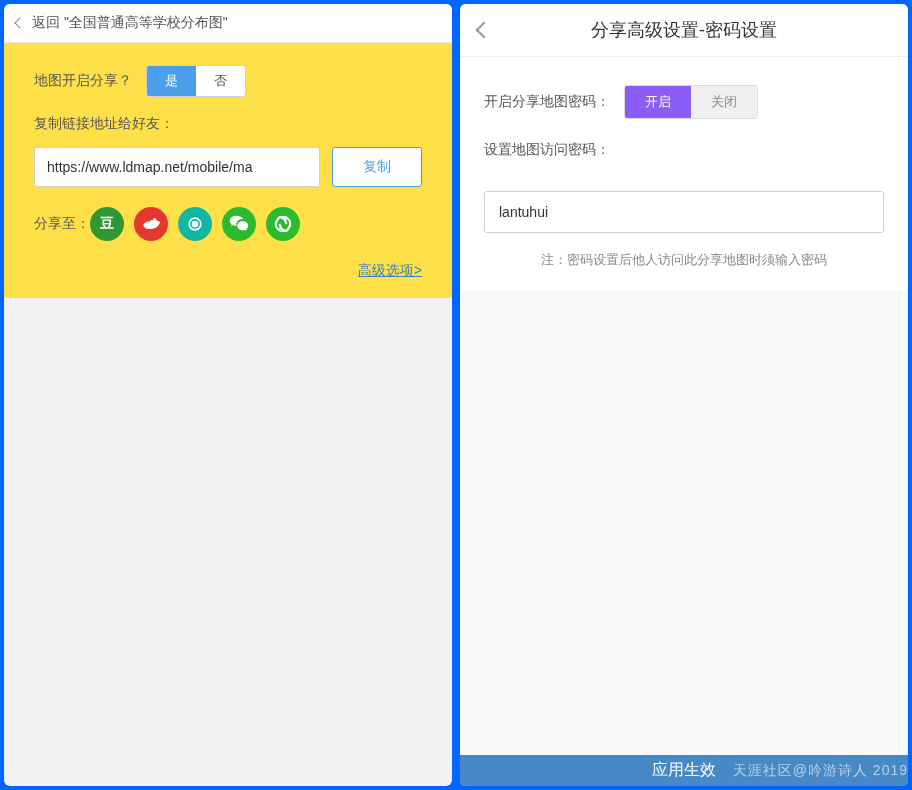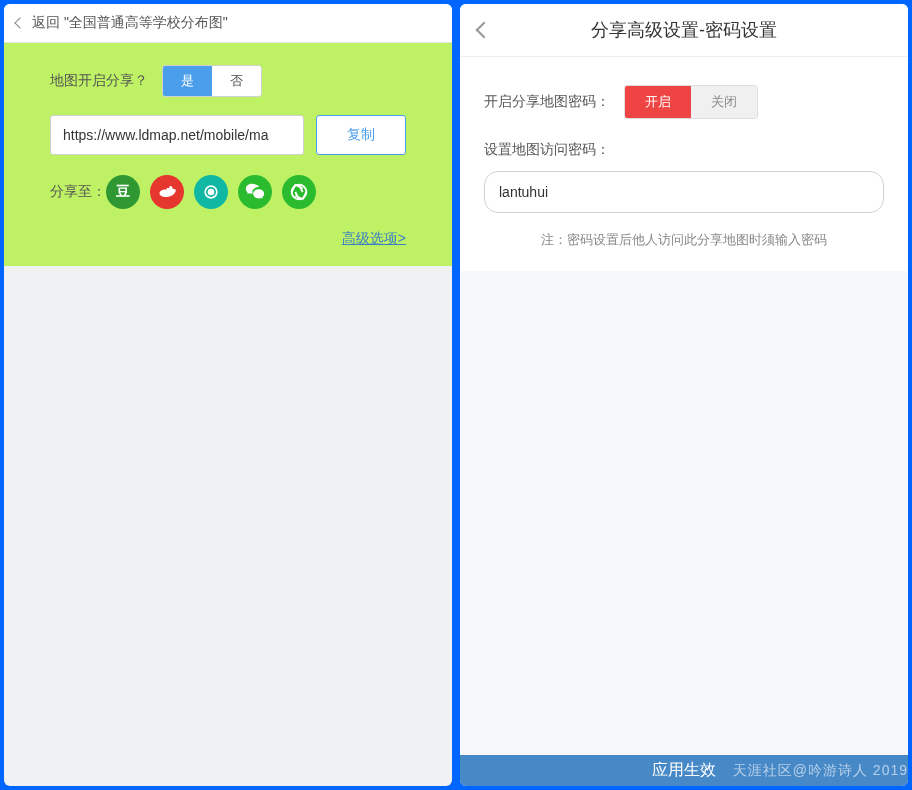--- a/index.html
+++ b/index.html
@@ -37,22 +37,22 @@
     }
     .chevron-left {
       width: 8px;
       height: 8px;
       border-left: 1.5px solid #888;
       border-bottom: 1.5px solid #888;
       transform: rotate(45deg);
       margin-right: 8px;
     }
     .left-content {
-      background: #bef264;
-      padding: 22px 46px 18px;
+      background: #fde047;
+      padding: 22px 30px 18px;
     }
     .row {
       display: flex;
       align-items: center;
       margin-bottom: 18px;
       color: #555;
       font-size: 14px;
     }
     .toggle-group {
       display: flex;
@@ -176,40 +176,41 @@
       overflow: hidden;
       border: 1px solid #ddd;
     }
     .right-toggle-btn {
       padding: 7px 20px;
       border: none;
       font-size: 13px;
       cursor: pointer;
     }
     .right-toggle-btn.on {
-      background: #ef4444;
+      background: #8b5cf6;
       color: #fff;
     }
     .right-toggle-btn.off {
       background: #f0f0f0;
       color: #888;
     }
     .pwd-label {
       font-size: 14px;
       color: #555;
       margin-bottom: 12px;
     }
     .pwd-input {
       width: 100%;
       padding: 12px 14px;
       border: 1px solid #d0d0d0;
-      border-radius: 14px;
+      border-radius: 3px;
       font-size: 14px;
       color: #333;
       margin-bottom: 18px;
+      margin-top: 20px;
     }
     .pwd-note {
       text-align: center;
       color: #888;
       font-size: 13px;
     }
     .right-spacer {
       flex: 1;
       background: #f7f8f9;
     }
@@ -243,20 +244,21 @@
       <span>返回 "全国普通高等学校分布图"</span>
     </div>
     <div class="left-content">
       <div class="row">
         <span>地图开启分享？</span>
         <div class="toggle-group">
           <button class="toggle-btn active">是</button>
           <button class="toggle-btn">否</button>
         </div>
       </div>
+      <div style="color:#555;font-size:14px;margin-bottom:14px;">复制链接地址给好友：</div>
       <div class="url-row">
         <input class="url-input" readonly="" value="https://www.ldmap.net/mobile/ma" style="">
         <button class="copy-btn">复制</button>
       </div>
       <div class="share-row">
         <span>分享至：</span>
         <div class="share-icons">
           <div class="share-icon icon-douban">豆</div>
           <div class="share-icon icon-weibo">
             <svg width="20" height="20" viewBox="0 0 24 24" fill="#fff">

